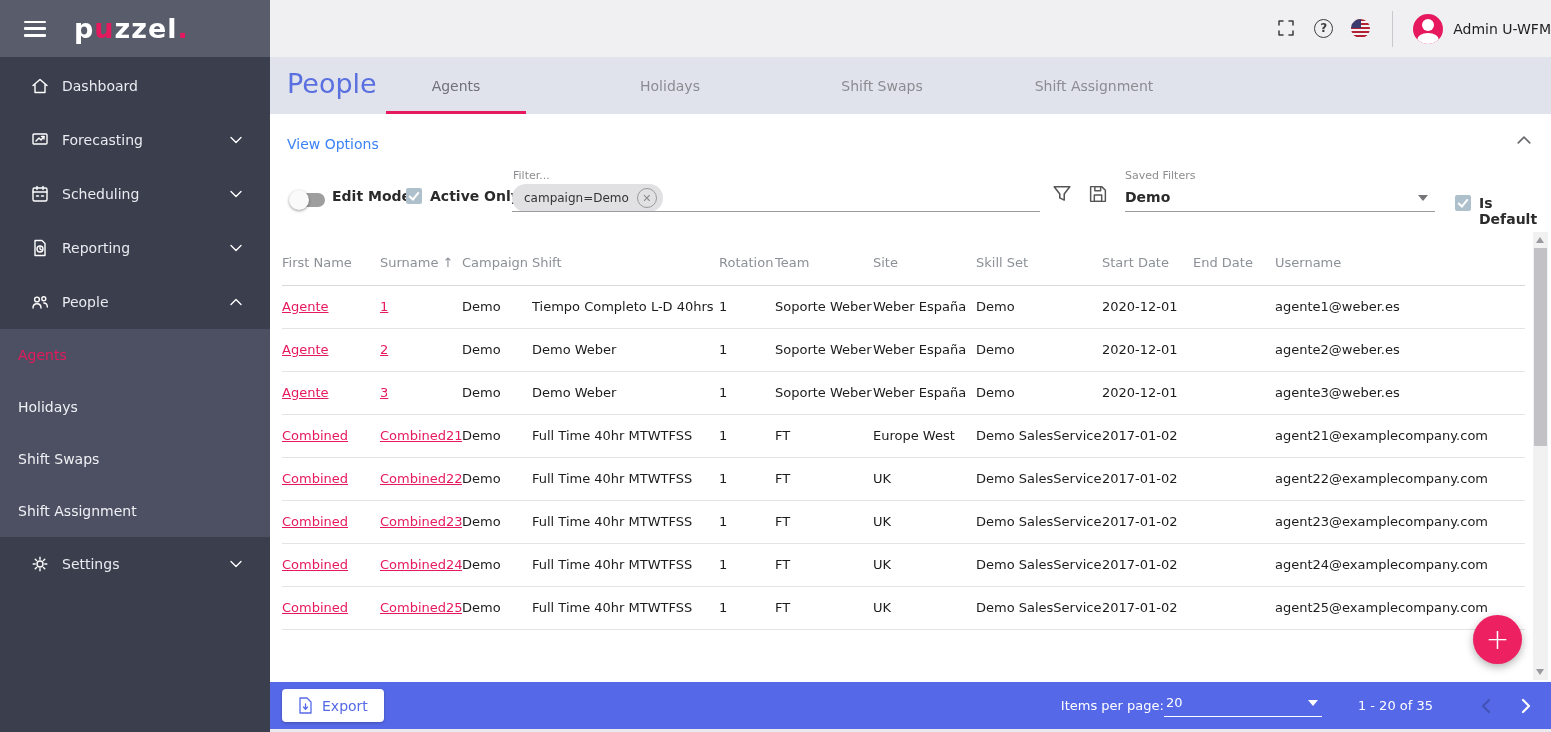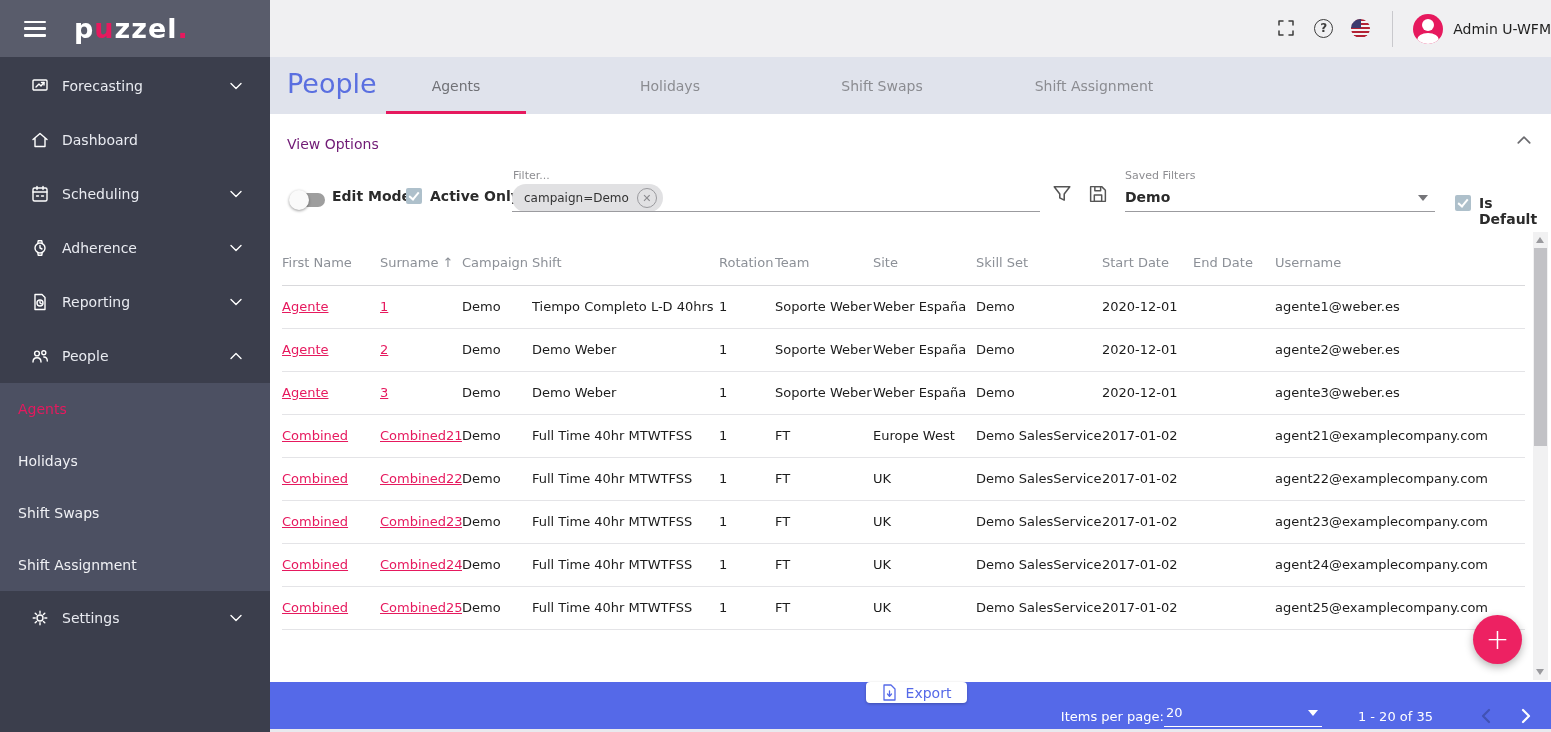--- a/index.html
+++ b/index.html
@@ -41,21 +41,21 @@
   .page-header { position:absolute; left:270px; top:57px; width:1281px; height:57px; background:#e0e3ec; }
   .page-title { position:absolute; left:17px; top:11px; font-size:27px; color:#5a6fe0; }
   .tabs { position:absolute; left:116px; top:0; height:57px; display:flex; }
   .tab { height:57px; display:flex; align-items:center; justify-content:center; font-size:14px; color:#8b8c91; cursor:pointer; position:relative; }
   .tab.t0 { width:140px; } .tab.t1 { width:148px; margin-left:70px;} .tab.t2 { width:136px; margin-left:70px;} .tab.t3 { width:156px; margin-left:66px;}
   .tab.active { color:#707176; }
   .tab.active::after { content:""; position:absolute; left:0; right:0; bottom:0; height:3px; background:#e6195e; }
 
   
   .content { position:absolute; left:270px; top:114px; width:1281px; height:568px; background:#fff; }
-  .vo-title { position:absolute; left:17px; top:22px; font-size:14px; color:#701a75; }
+  .vo-title { position:absolute; left:17px; top:22px; font-size:14px; color:#3b82f6; }
   .vo-collapse { position:absolute; left:1246px; top:20px; width:16px; height:12px; cursor:pointer; }
 
   .switch { position:absolute; left:22px; top:79px; width:33px; height:14px; background:#9e9e9e; border-radius:7px; cursor:pointer; }
   .switch .knob { position:absolute; left:-3px; top:-3px; width:20px; height:20px; border-radius:50%; background:#fafafa; box-shadow:0 1px 3px rgba(0,0,0,.4); }
   .lab14 { position:absolute; font-size:14px; color:#2b2b2b;font-weight:bold; }
   .checkbox { position:absolute; width:16px; height:16px; background:#aec0cb; border-radius:2px; cursor:pointer; }
   .checkbox::after { content:""; position:absolute; left:5px; top:2px; width:4px; height:8px; border:solid #fff; border-width:0 2px 2px 0; transform:rotate(40deg); }
   .small-lab { position:absolute; font-size:11px; color:#8e8e92; }
   .chip { position:absolute; left:242px; top:70px; height:28px; background:#e1e1e3; border-radius:14px; display:flex; align-items:center; padding:0 6px 0 12px; font-size:12px; color:#333; }
   .chip .close { width:20px; height:20px; border:1px solid #9a9a9e; border-radius:50%; margin-left:8px; display:flex; align-items:center; justify-content:center; color:#8a8a8e; font-size:11px; cursor:pointer; }
@@ -74,21 +74,21 @@
   
   .vscroll { position:absolute; left:1263px; top:118px; width:15px; height:448px; background:#f1f1f2; }
   .vs-arrow { position:absolute; left:3px; width:0; height:0; border-left:4.5px solid transparent; border-right:4.5px solid transparent; cursor:pointer; }
   .vs-up { top:5px; border-bottom:6px solid #9a9a9e; }
   .vs-down { bottom:5px; border-top:6px solid #9a9a9e; }
   .vs-thumb { position:absolute; left:1px; top:16px; width:13px; height:198px; background:#c2c2c6; cursor:pointer; }
 
   .fab { position:absolute; left:1203px; top:501px; width:49px; height:49px; border-radius:50%; background:#ed2162; box-shadow:0 3px 8px rgba(0,0,0,.3); color:#fff; font-size:28px; font-weight:300; display:flex; align-items:center; justify-content:center; cursor:pointer; }
 
   
-  .footer { position:absolute; left:270px; top:682px; width:1281px; height:47px; background:#5569e8; display:flex; align-items:center;flex-direction:column; }
+  .footer { position:absolute; left:270px; top:682px; width:1281px; height:47px; background:#5569e8; display:flex; align-items:center; }
   .bottom-strip { position:absolute; left:270px; top:729px; width:1281px; height:3px; background:#e9e9ee; }
   .export-btn { margin-left:12px; height:33px; background:#fff; border:none; border-radius:4px; display:flex; align-items:center; padding:0 16px; color:#5569e8; font-size:14px; cursor:pointer; box-shadow:0 1px 3px rgba(0,0,0,.25); font-family:inherit; }
   .export-btn svg { margin-right:9px; }
   .foot-right { margin-left:auto; display:flex; align-items:center; color:#fff; font-size:13px; }
   .ipp-label { }
   .ipp-select { position:relative; width:158px; border-bottom:1.5px solid #fff; padding:0 0 6px 2px; margin-right:36px; cursor:pointer; }
   .ipp-select .dd-arrow { border-top-color:#fff; right:4px; top:5px; }
   .range { margin-right:40px; }
   .pg { width:26px; height:26px; display:flex; align-items:center; justify-content:center; cursor:pointer; }
   .pg svg { stroke-width:2.2; fill:none; stroke-linecap:round; stroke-linejoin:round; }
@@ -107,57 +107,45 @@
       <div class="hamburger">
           <span></span>
           <span></span>
           <span></span>
         </div>
       <div class="logo"><span>p</span><span class="accent">u</span><span>zzel</span><span class="accent">.</span></div>
     </div>
     <div class="nav">
       <div class="nav-item">
         <svg class="ic stroke-w" viewBox="0 0 20 20">
+            <path d="M3 9.5 L10 3.5 L17 9.5 M5 8.3 V16.5 H15 V8.3"></path>
+          </svg>
+        <span class="lbl">Dashboard</span>
+      </div>
+      <div class="nav-item">
+        <svg class="ic stroke-w" viewBox="0 0 20 20">
             <rect x="3" y="4" width="14" height="10" rx="1"></rect>
             <polyline points="6,11 9,8 11,10 14,6.5"></polyline>
             <polyline points="11.5,6.5 14,6.5 14,9"></polyline>
           </svg>
         <span class="lbl">Forecasting</span>
         <svg class="chev stroke-w" viewBox="0 0 12 8">
             <polyline points="1,1.5 6,6.5 11,1.5"></polyline>
           </svg>
-      </div>
-      <div class="nav-item">
-        <svg class="ic stroke-w" viewBox="0 0 20 20">
-            <path d="M3 9.5 L10 3.5 L17 9.5 M5 8.3 V16.5 H15 V8.3"></path>
-          </svg>
-        <span class="lbl">Dashboard</span>
       </div>
       <div class="nav-item">
         <svg class="ic stroke-w" viewBox="0 0 20 20">
             <rect x="3" y="4" width="14" height="13" rx="1.5"></rect>
             <line x1="3" y1="8" x2="17" y2="8"></line>
             <line x1="7" y1="2.5" x2="7" y2="5.5"></line>
             <line x1="13" y1="2.5" x2="13" y2="5.5"></line>
             <line x1="6.5" y1="12" x2="8.5" y2="12"></line>
             <line x1="11.5" y1="12" x2="13.5" y2="12"></line>
           </svg>
         <span class="lbl">Scheduling</span>
-        <svg class="chev stroke-w" viewBox="0 0 12 8">
-            <polyline points="1,1.5 6,6.5 11,1.5"></polyline>
-          </svg>
-      </div>
-      <div class="nav-item">
-        <svg class="ic stroke-w" viewBox="0 0 20 20">
-            <circle cx="10" cy="10" r="5"></circle>
-            <polyline points="10,7.5 10,10 12,11"></polyline>
-            <path d="M7.8 5.7 L8.2 2.8 H11.8 L12.2 5.7"></path>
-            <path d="M7.8 14.3 L8.2 17.2 H11.8 L12.2 14.3"></path>
-          </svg>
-        <span class="lbl">Adherence</span>
         <svg class="chev stroke-w" viewBox="0 0 12 8">
             <polyline points="1,1.5 6,6.5 11,1.5"></polyline>
           </svg>
       </div>
       <div class="nav-item">
         <svg class="ic stroke-w" viewBox="0 0 20 20">
             <path d="M5 2.5 H12 L15 5.5 V17.5 H5 Z"></path>
             <circle cx="10" cy="11" r="3"></circle>
             <polyline points="10,9.5 10,11 11.3,11.8"></polyline>
           </svg>

